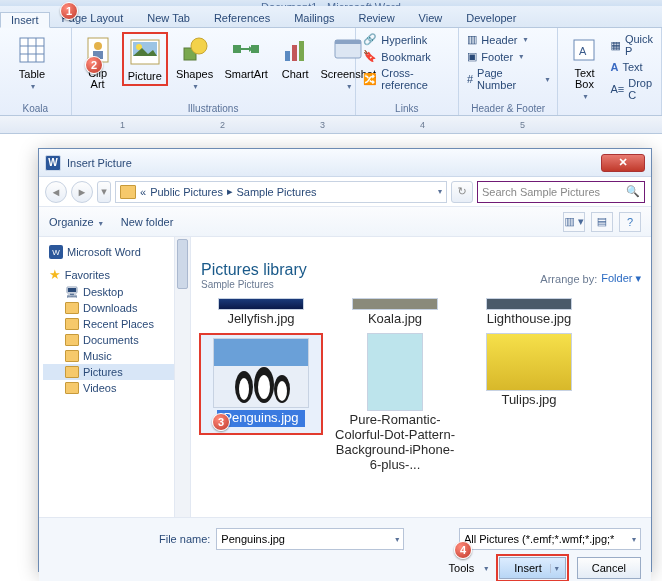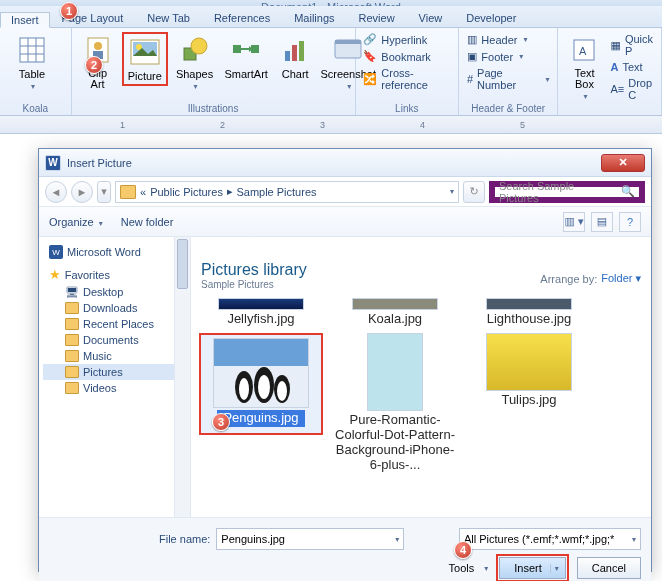--- a/index.html
+++ b/index.html
@@ -29,21 +29,21 @@
 .dialog{position:absolute;left:38px;top:148px;width:614px;height:424px;border:1px solid #6d8bb3;background:#fff;box-shadow:0 4px 18px rgba(0,0,0,.25)}
 .dlg-title{height:28px;background:linear-gradient(#f8fbff,#e2ecf8);display:flex;align-items:center;padding:0 6px;border-bottom:1px solid #cbd8ea}
 .dlg-title .wicon{width:16px;height:16px;background:#2b579a;color:#fff;font-weight:bold;font-size:10px;display:flex;align-items:center;justify-content:center;border:1px solid #cbd8ea;border-radius:2px;margin-right:6px}
 .dlg-title .t{color:#2a4a78}
 .dlg-close{margin-left:auto;width:44px;height:18px;background:linear-gradient(#e77a71,#c0392b);border-radius:3px;display:flex;align-items:center;justify-content:center;color:#fff;font-weight:bold;border:1px solid #a33}
 .nav-row{height:30px;display:flex;align-items:center;padding:2px 6px;gap:4px;border-bottom:1px solid #e2e8f2}
 .nav-btn{width:22px;height:22px;border:1px solid #c7d2e2;border-radius:11px;background:linear-gradient(#fdfdfd,#e8eef7);display:flex;align-items:center;justify-content:center;color:#888}
 .nav-btn.sm{width:14px;border-radius:3px}
 .addr{flex:1;height:22px;border:1px solid #c7d2e2;background:#fff;display:flex;align-items:center;padding:0 4px;gap:4px;color:#2a4a78}
 .addr .fld{width:16px;height:14px;background:#f6c96b;border:1px solid #c79a3a;border-radius:1px}
-.search{width:156px;height:22px;border:6px solid #701a75;background:#fff;display:flex;align-items:center;color:#888;padding:0 4px;gap:8px}
+.search{width:168px;height:22px;border:1px solid #701a75;background:#fff;display:flex;align-items:center;color:#888;padding:0 4px;gap:8px}
 .toolbar{height:30px;display:flex;align-items:center;padding:0 10px;border-bottom:1px solid #e2e8f2;background:linear-gradient(#fbfcfe,#f0f5fb);gap:18px}
 .toolbar .org{color:#2a4a78}
 .toolbar .link{color:#2a4a78}
 .toolbar .right{margin-left:auto;display:flex;gap:6px}
 .sq{width:22px;height:20px;border:1px solid #c7d2e2;background:#f7f9fc;display:flex;align-items:center;justify-content:center;color:#4a6a9a}
 
 .body{display:flex;height:280px}
 .navpane{width:152px;border-right:1px solid #e2e8f2;padding:6px 4px;overflow:hidden;position:relative}
 .navpane .sb{position:absolute;right:0;top:0;width:16px;height:100%;background:#f0f3f8;border-left:1px solid #e2e8f2}
 .navpane .sb .th{position:absolute;left:2px;right:2px;top:2px;height:50px;background:#cdd8e8;border:1px solid #aab8cf;border-radius:2px}

